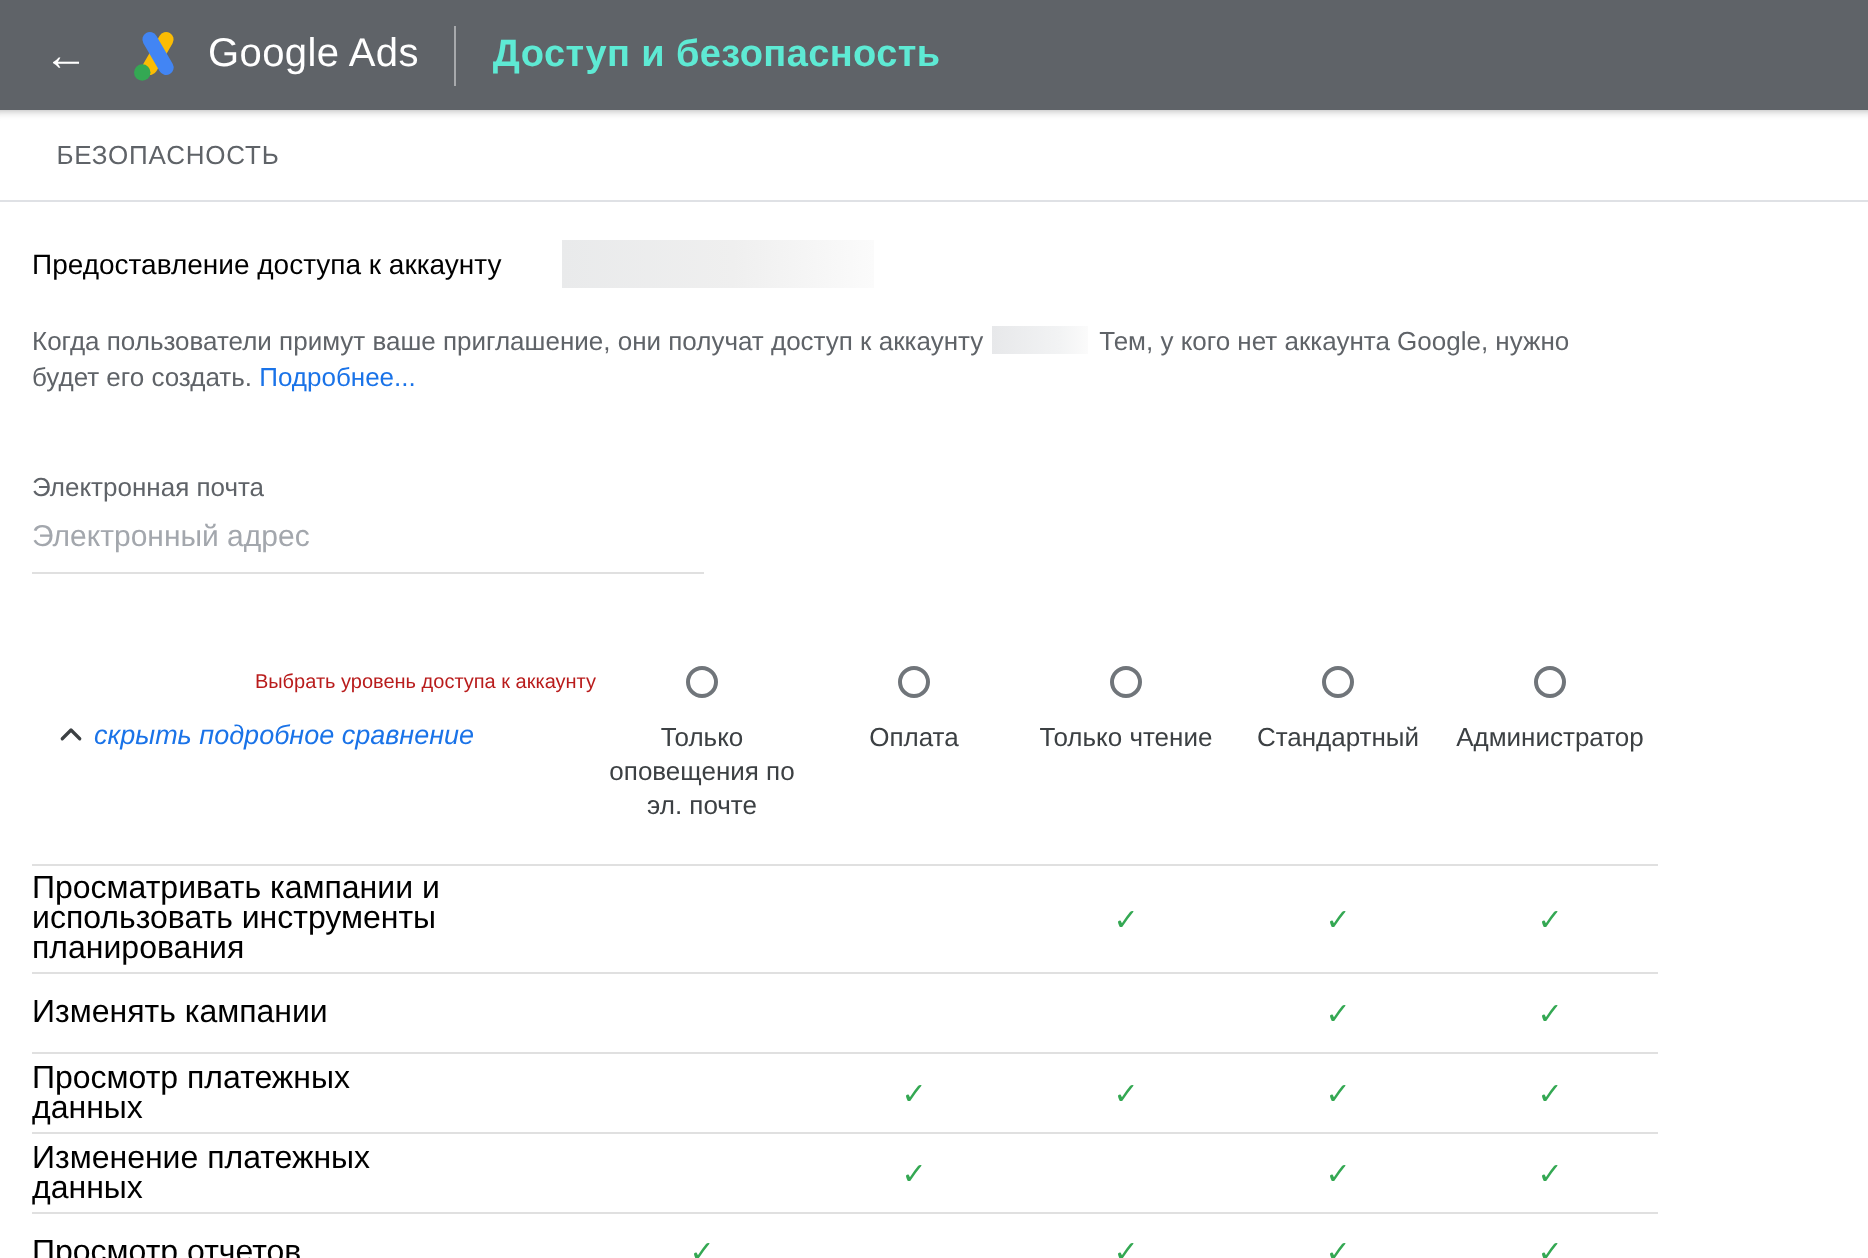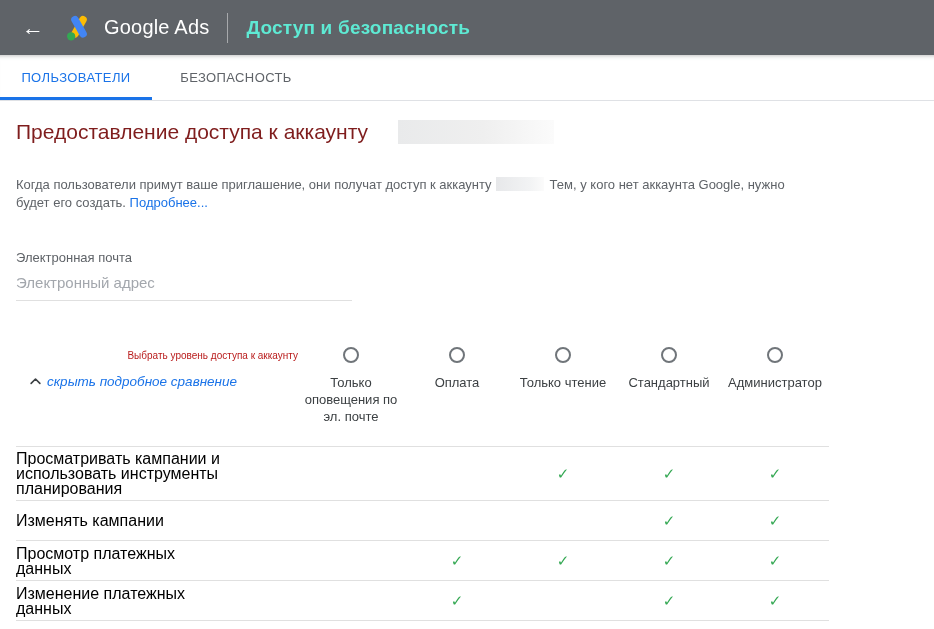--- a/index.html
+++ b/index.html
@@ -20,24 +20,24 @@
   .tab { position:relative; display:flex; align-items:center; justify-content:center;
          font-size:13px; font-weight:500; letter-spacing:0.4px; color:#5f6368; cursor:pointer; }
   .tab-users { width:152px; }
   .tab-managers { width:158px; }
   .tab-security { width:168px; }
   .tab.active { color:#1a73e8; }
   .tab.active::after { content:""; position:absolute; left:0; right:0; bottom:0; height:3px; background:#1a73e8; }
 
   
   .content { padding:0 16px; }
-  h1 { font-size:21px; font-weight:400; color:#7f1d1d; margin-top:17px; line-height:28px; display:flex; align-items:center;gap:20px; }
+  h1 { font-size:14px; font-weight:400; color:#000000; margin-top:17px; line-height:28px; display:flex; align-items:center;gap:20px; }
   .redact-lg { display:inline-block; width:156px; height:24px; margin-left:10px;
                background:linear-gradient(90deg,#e9eaeb 0%,#efefef 55%,#fbfbfb 100%); }
-  .desc { margin-top:30px; font-size:13px; line-height:18px; color:#5f6368; width:800px; }
+  .desc { margin-top:16px; font-size:13px; line-height:18px; color:#5f6368; width:800px; }
   .redact-sm { display:inline-block; width:48px; height:14px; vertical-align:-2px; margin:0 6px 0 4px;
                background:linear-gradient(90deg,#e7e8ea 0%,#f2f3f4 70%,#fbfbfb 100%); }
   a.link { color:#1a73e8; text-decoration:none; cursor:pointer; }
 
   .email-block { margin-top:38px; }
   .email-label { font-size:13px; color:#5f6368; }
   .email-input { display:block; margin-top:2px; width:336px; border:none; border-bottom:1px solid #e0e0e0;
                  font-size:15px; color:#3c4043; padding:7px 0 9px 0; outline:none;
                  font-family:"Liberation Sans", sans-serif; }
   .email-input::placeholder { color:#a3a7ad; }
@@ -75,21 +75,20 @@
         <circle cx="5.7" cy="18.6" r="3.3" fill="#34a853"></circle>
         <rect x="9" y="1.5" width="6" height="19" rx="3" fill="#4285f4" transform="rotate(-30 12 11)"></rect>
       </svg>
       <span class="brand">Google Ads</span>
     </span>
     <span class="appbar-divider"></span>
     <span class="appbar-title">Доступ и безопасность</span>
   </div>
 
   <div class="tabbar">
-    <div class="tab tab-users active">ПОЛЬЗОВАТЕЛИ</div>
     <div class="tab tab-security">БЕЗОПАСНОСТЬ</div>
   </div>
 
   <div class="content">
 
     <h1>
       <span>Предоставление доступа к аккаунту</span>
       <span class="redact-lg"></span>
     </h1>
 

